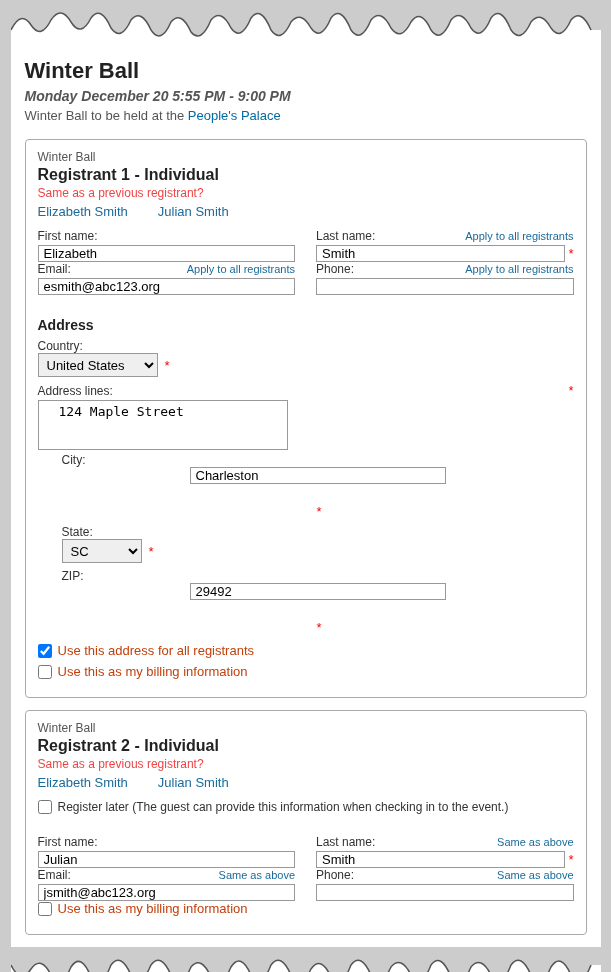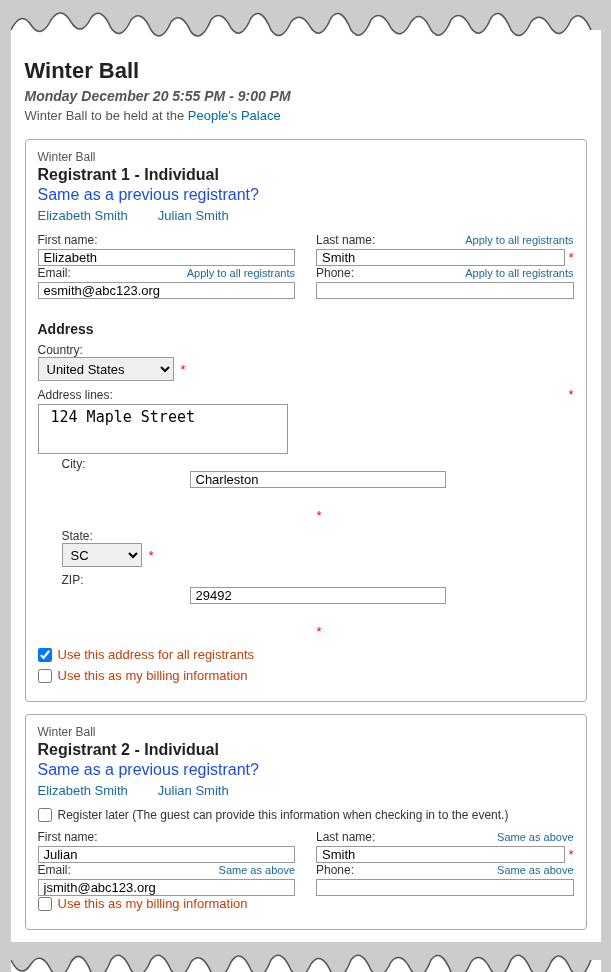--- a/index.html
+++ b/index.html
@@ -69,22 +69,22 @@
       font-size: 12px;
       color: #555;
       margin-bottom: 2px;
     }
     .reg-title {
       font-size: 16px;
       font-weight: bold;
       margin-bottom: 2px;
     }
     .same-as-label {
-      font-size: 16px;
-      color: #1d4ed8;
+      font-size: 12px;
+      color: #ef4444;
       margin-bottom: 4px;
     }
     .prev-registrants {
       display: flex;
       gap: 30px;
       margin-bottom: 10px;
     }
     .prev-registrant-link {
       color: #1a6a9a;
       font-size: 13px;
@@ -152,29 +152,29 @@
       align-items: center;
       gap: 4px;
     }
     .field-select {
       border: 1px solid #999;
       padding: 2px 4px;
       font-size: 13px;
       height: 24px;
     }
     .country-select {
-      width: 136px;
+      width: 120px;
     }
     .state-select {
       width: 80px;
     }
     .address-textarea {
       border: 1px solid #999;
-      padding: 3px 12px;
-      font-size: 15px;
+      padding: 3px 20px;
+      font-size: 13px;
       width: 250px;
       height: 50px;
       resize: none;
     }
     .city-row, .state-row, .zip-row {
       margin-bottom: 6px;
       padding-left: 24px;
     }
     .inline-input-required {
       display: flex;
@@ -199,21 +199,21 @@
       height: 14px;
     }
     .checkbox-label {
       font-size: 13px;
       color: #c2410c;
     }
     .register-later-row {
       display: flex;
       align-items: flex-end;
       gap: 6px;
-      margin-bottom: 8px;
+      margin-bottom: 21px;
     }
     .register-later-row input[type="checkbox"] {
       width: 14px;
       height: 14px;
     }
     .register-later-label {
       font-size: 12px;
       color: #333;
     }
   </style>

